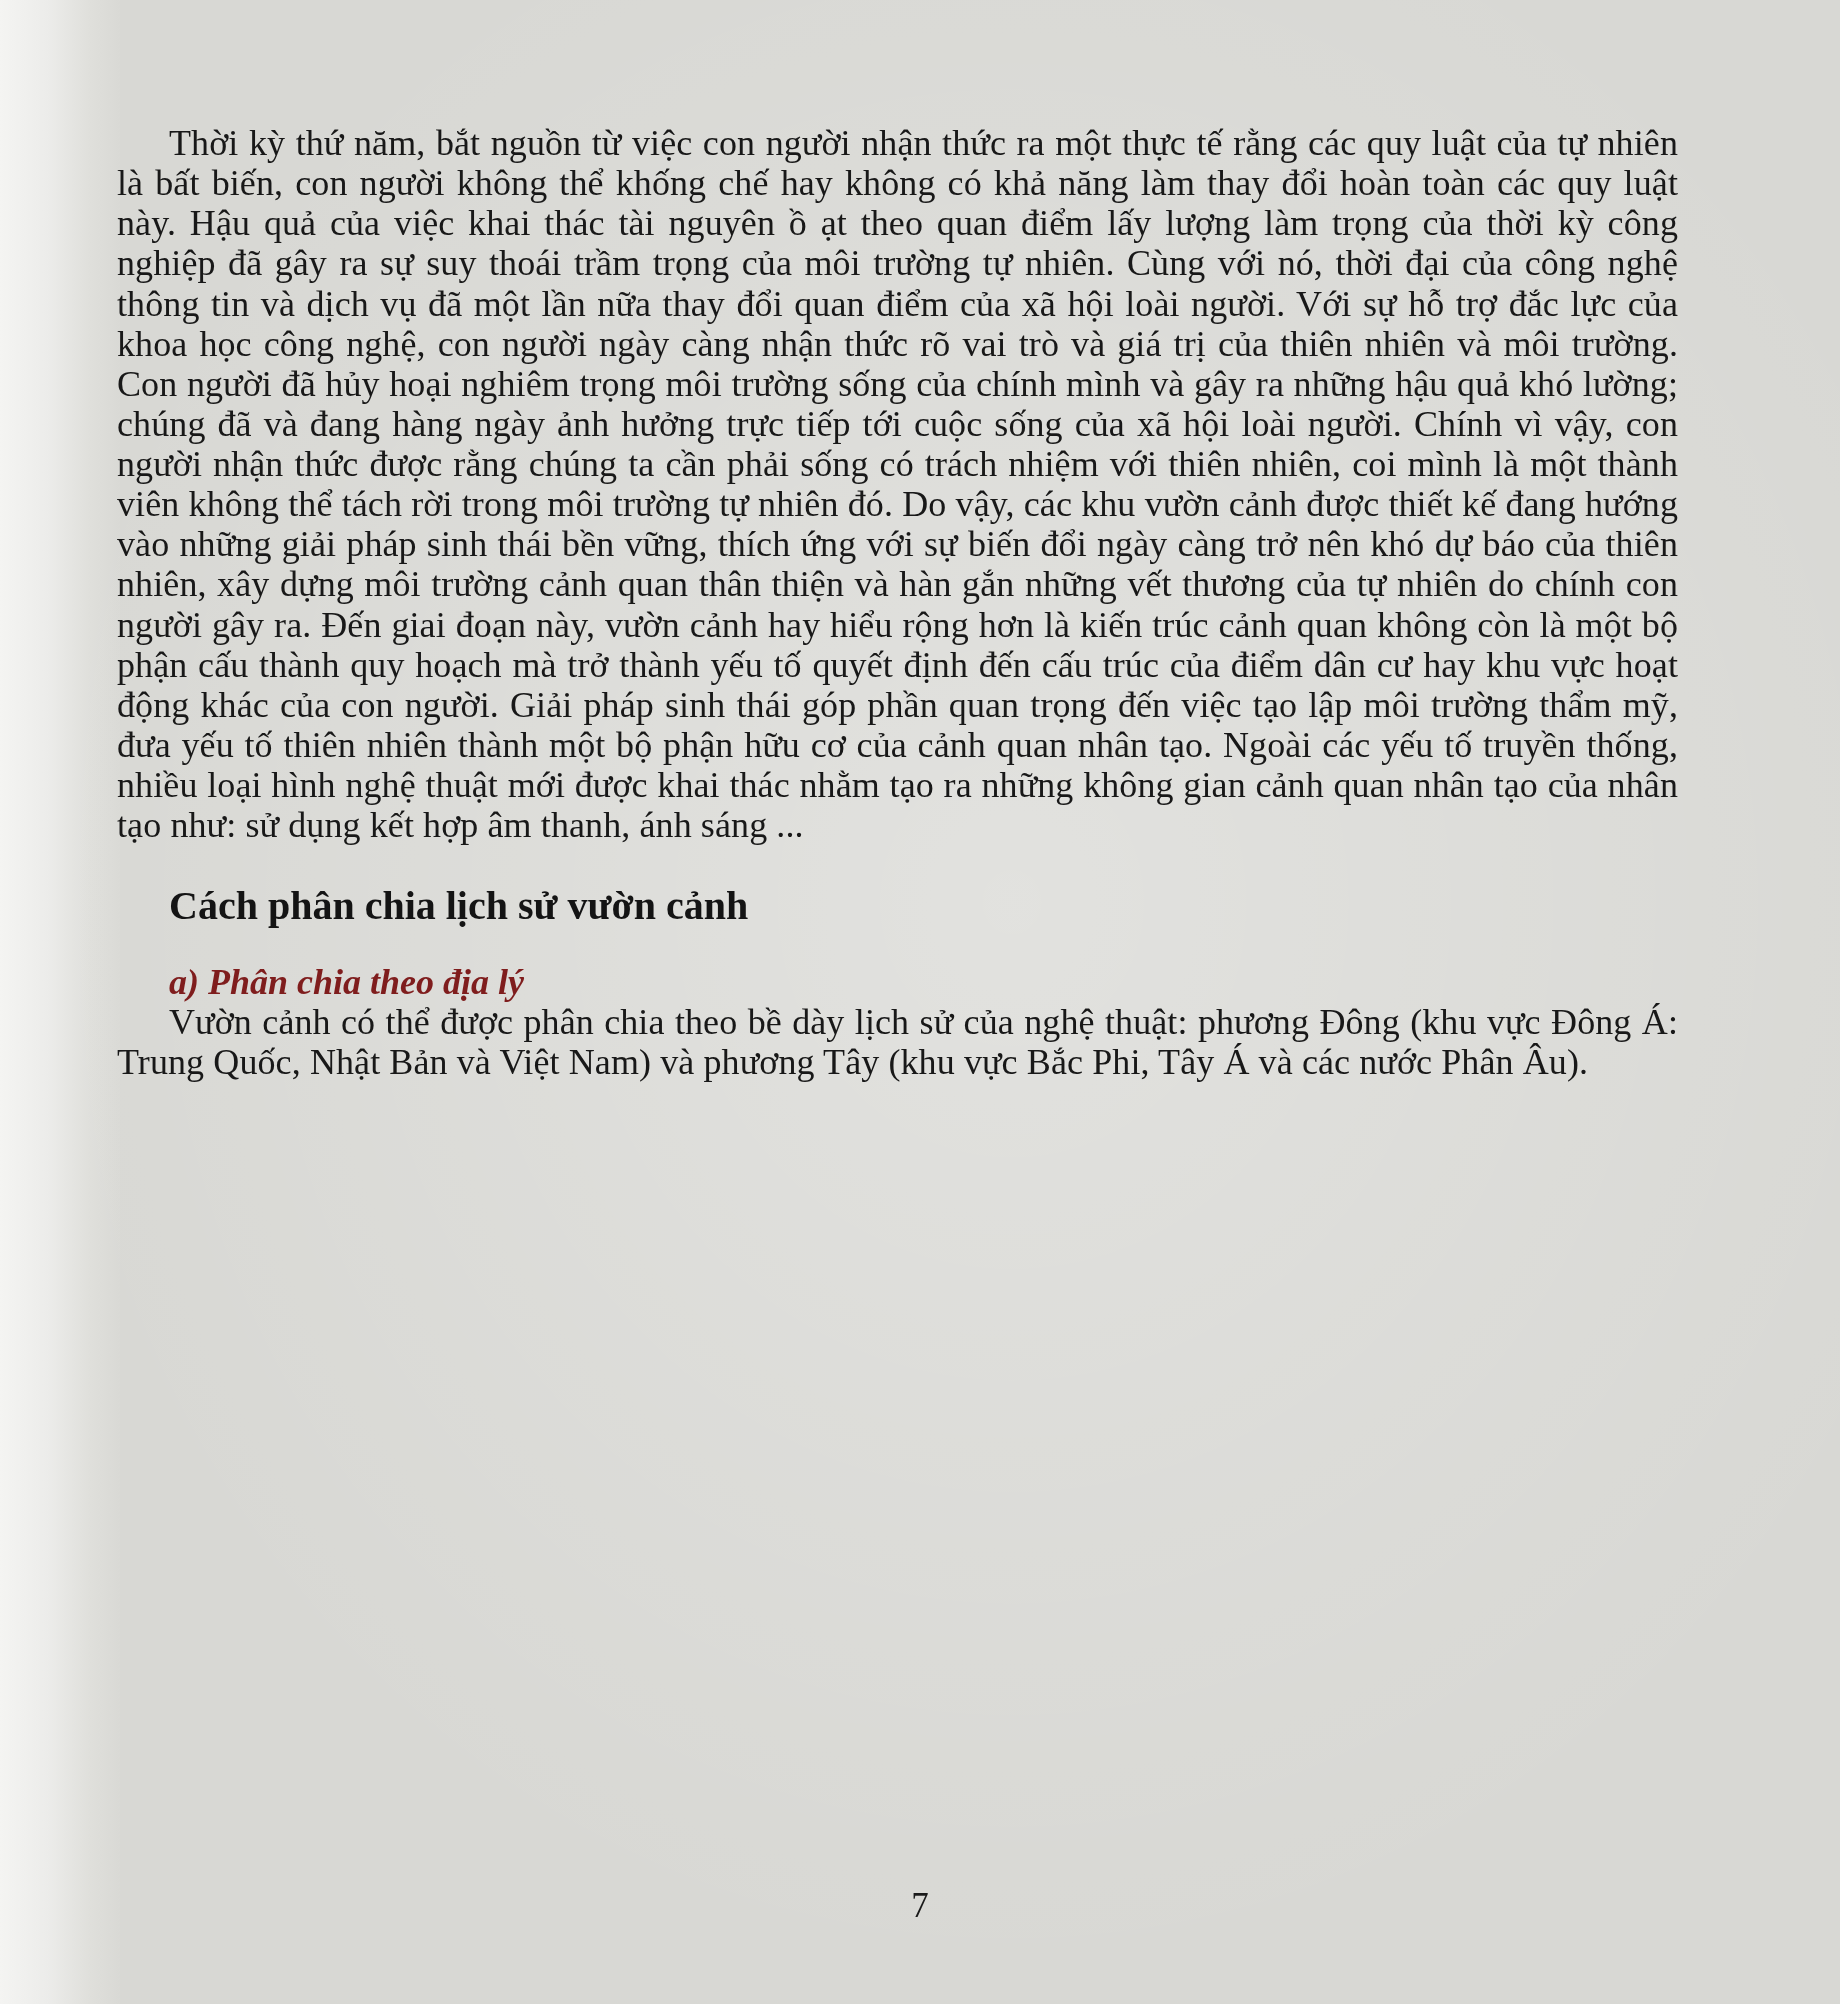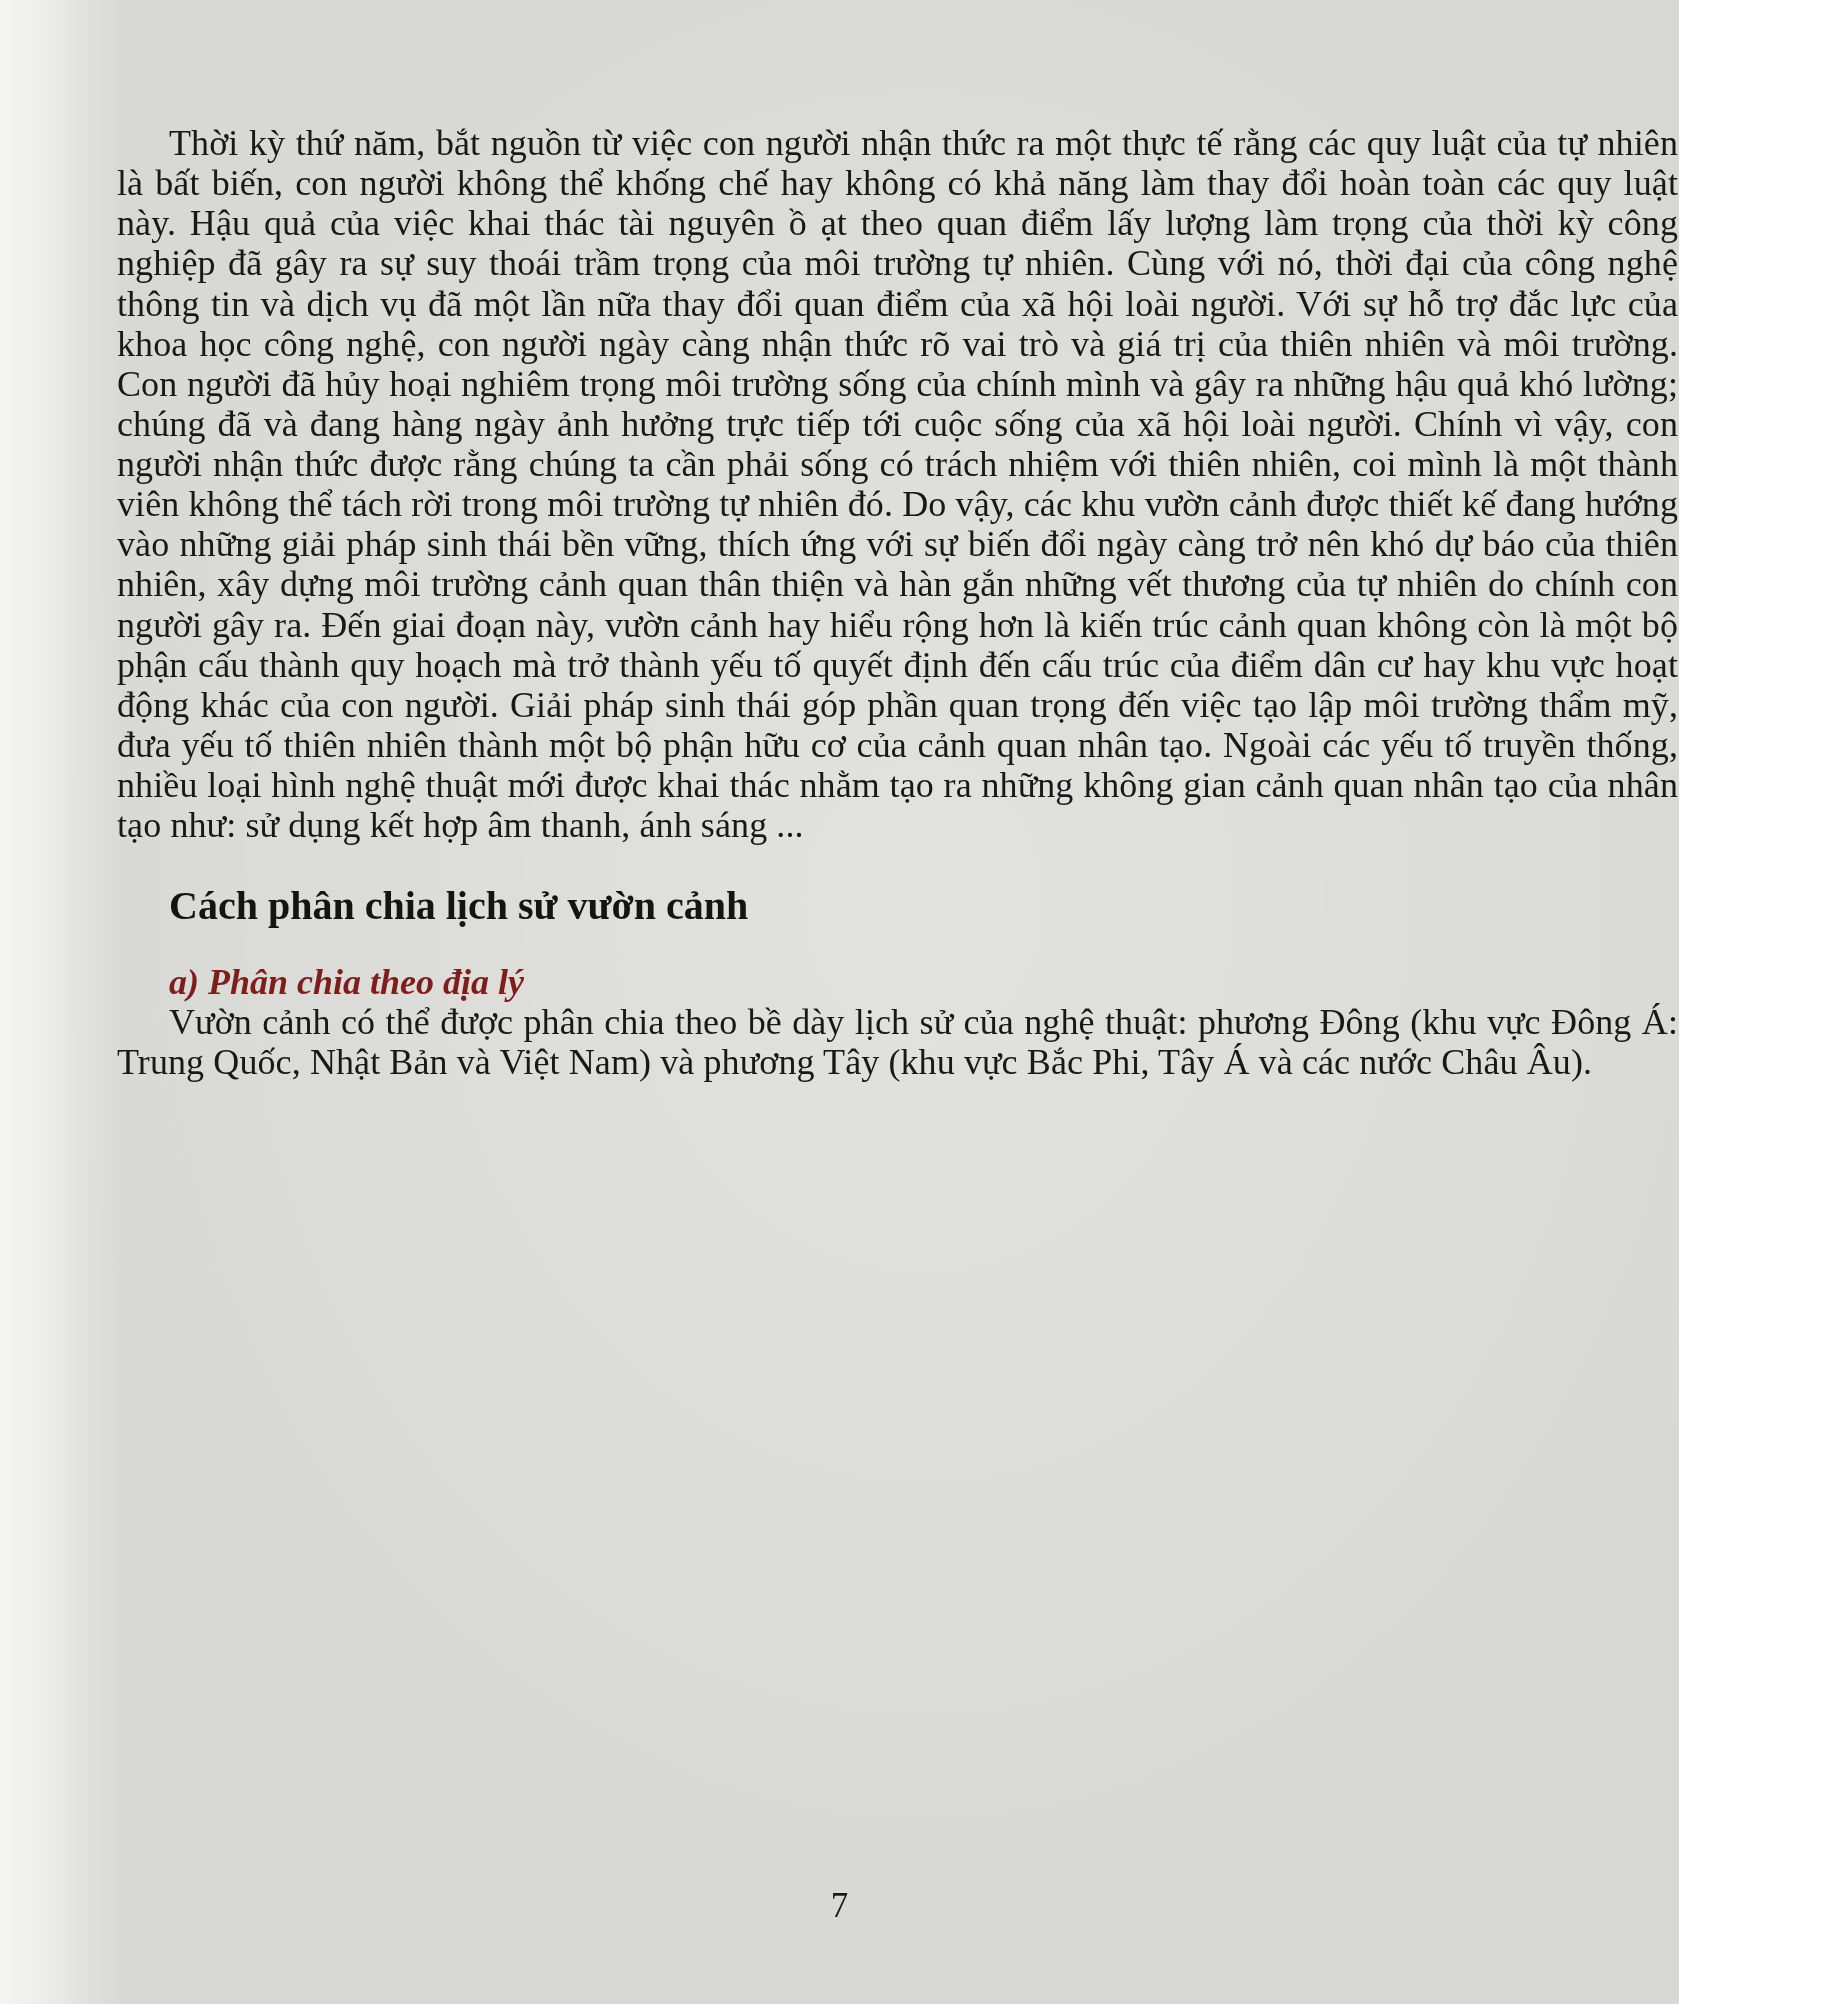--- a/index.html
+++ b/index.html
@@ -2,21 +2,21 @@
 <html style="font-size:10px"><head>
 <meta charset="utf-8">
 <style>
   html, body {
     margin: 0;
     padding: 0;
     background: #ffffff;
   }
   .page {
     position: relative;
-    width: 1679px;
+    width: 1840px;
     height: 2005px;
     background: #d8d8d4;
     overflow: hidden;
     font-family: "Liberation Serif", serif;
   }
   
   .gutter-shade {
     position: absolute;
     left: 0;
     top: 0;
@@ -89,20 +89,20 @@
   <div class="gutter-shade"></div>
   <div class="paper-tint"></div>
 
   <div class="text-column">
     <p class="body indent">Thời kỳ thứ năm, bắt nguồn từ việc con người nhận thức ra một thực tế rằng các quy luật của tự nhiên là bất biến, con người không thể khống chế hay không có khả năng làm thay đổi hoàn toàn các quy luật này. Hậu quả của việc khai thác tài nguyên ồ ạt theo quan điểm lấy lượng làm trọng của thời kỳ công nghiệp đã gây ra sự suy thoái trầm trọng của môi trường tự nhiên. Cùng với nó, thời đại của công nghệ thông tin và dịch vụ đã một lần nữa thay đổi quan điểm của xã hội loài người. Với sự hỗ trợ đắc lực của khoa học công nghệ, con người ngày càng nhận thức rõ vai trò và giá trị của thiên nhiên và môi trường. Con người đã hủy hoại nghiêm trọng môi trường sống của chính mình và gây ra những hậu quả khó lường; chúng đã và đang hàng ngày ảnh hưởng trực tiếp tới cuộc sống của xã hội loài người. Chính vì vậy, con người nhận thức được rằng chúng ta cần phải sống có trách nhiệm với thiên nhiên, coi mình là một thành viên không thể tách rời trong môi trường tự nhiên đó. Do vậy, các khu vườn cảnh được thiết kế đang hướng vào những giải pháp sinh thái bền vững, thích ứng với sự biến đổi ngày càng trở nên khó dự báo của thiên nhiên, xây dựng môi trường cảnh quan thân thiện và hàn gắn những vết thương của tự nhiên do chính con người gây ra. Đến giai đoạn này, vườn cảnh hay hiểu rộng hơn là kiến trúc cảnh quan không còn là một bộ phận cấu thành quy hoạch mà trở thành yếu tố quyết định đến cấu trúc của điểm dân cư hay khu vực hoạt động khác của con người. Giải pháp sinh thái góp phần quan trọng đến việc tạo lập môi trường thẩm mỹ, đưa yếu tố thiên nhiên thành một bộ phận hữu cơ của cảnh quan nhân tạo. Ngoài các yếu tố truyền thống, nhiều loại hình nghệ thuật mới được khai thác nhằm tạo ra những không gian cảnh quan nhân tạo của nhân tạo như: sử dụng kết hợp âm thanh, ánh sáng ...</p>
 
     <p class="heading-bold">Cách phân chia lịch sử vườn cảnh</p>
 
     <p class="heading-bold-italic">a) Phân chia theo địa lý</p>
 
-    <p class="body indent para-gap">Vườn cảnh có thể được phân chia theo bề dày lịch sử của nghệ thuật: phương Đông (khu vực Đông Á: Trung Quốc, Nhật Bản và Việt Nam) và phương Tây (khu vực Bắc Phi, Tây Á và các nước Châu Âu).</p>
+    <p class="body indent para-gap">Vườn cảnh có thể được phân chia theo bề dày lịch sử của nghệ thuật: phương Đông (khu vực Đông Á: Trung Quốc, Nhật Bản và Việt Nam) và phương Tây (khu vực Bắc Phi, Tây Á và các nước Phân Âu).</p>
   </div>
 
   <div class="page-number">
     <span class="pn-inner">7</span>
   </div>
 </div>
 
 
 </body></html>

